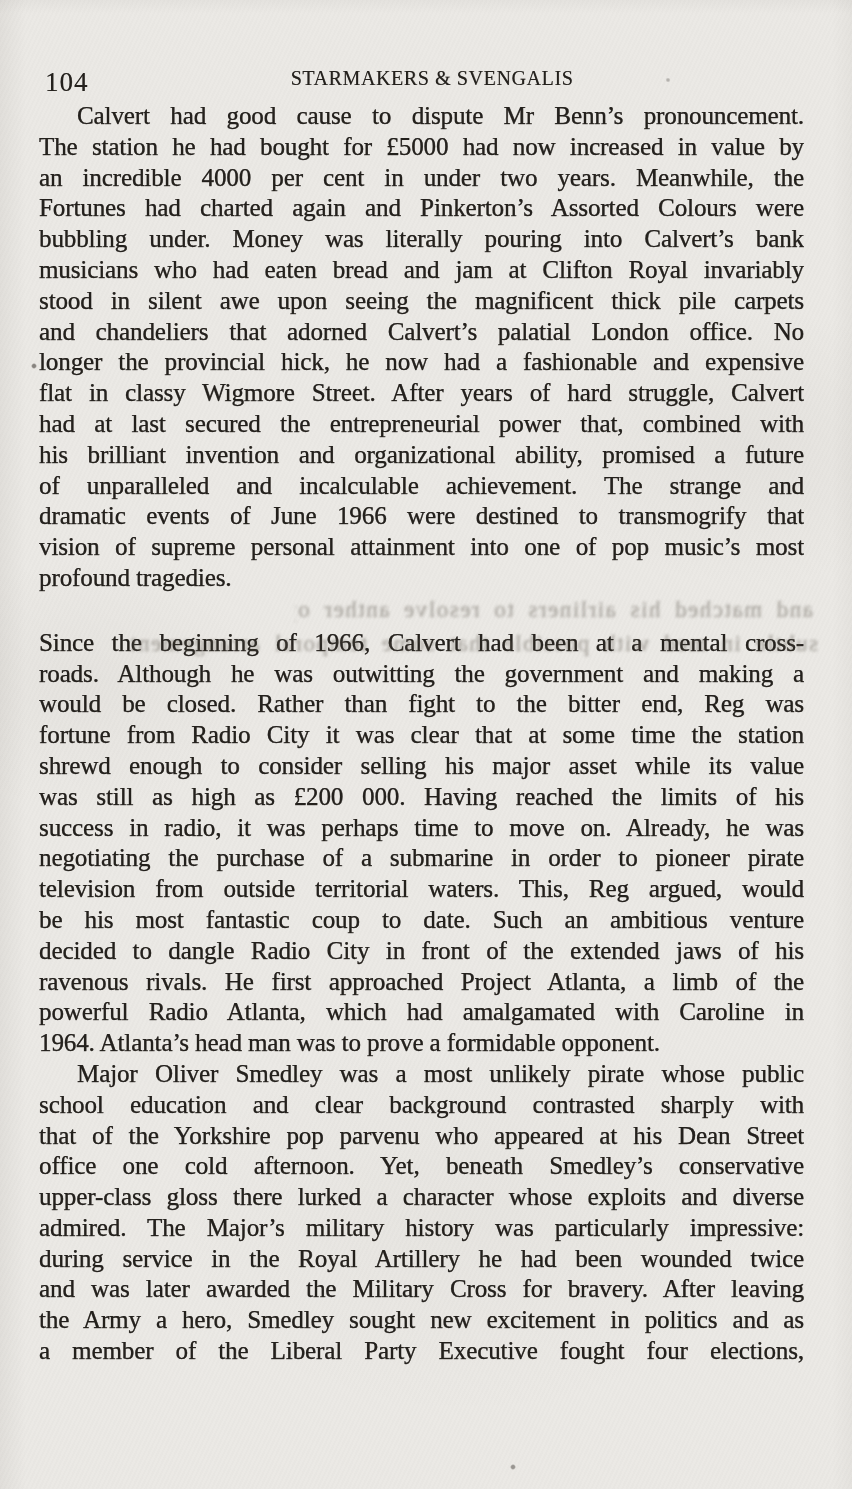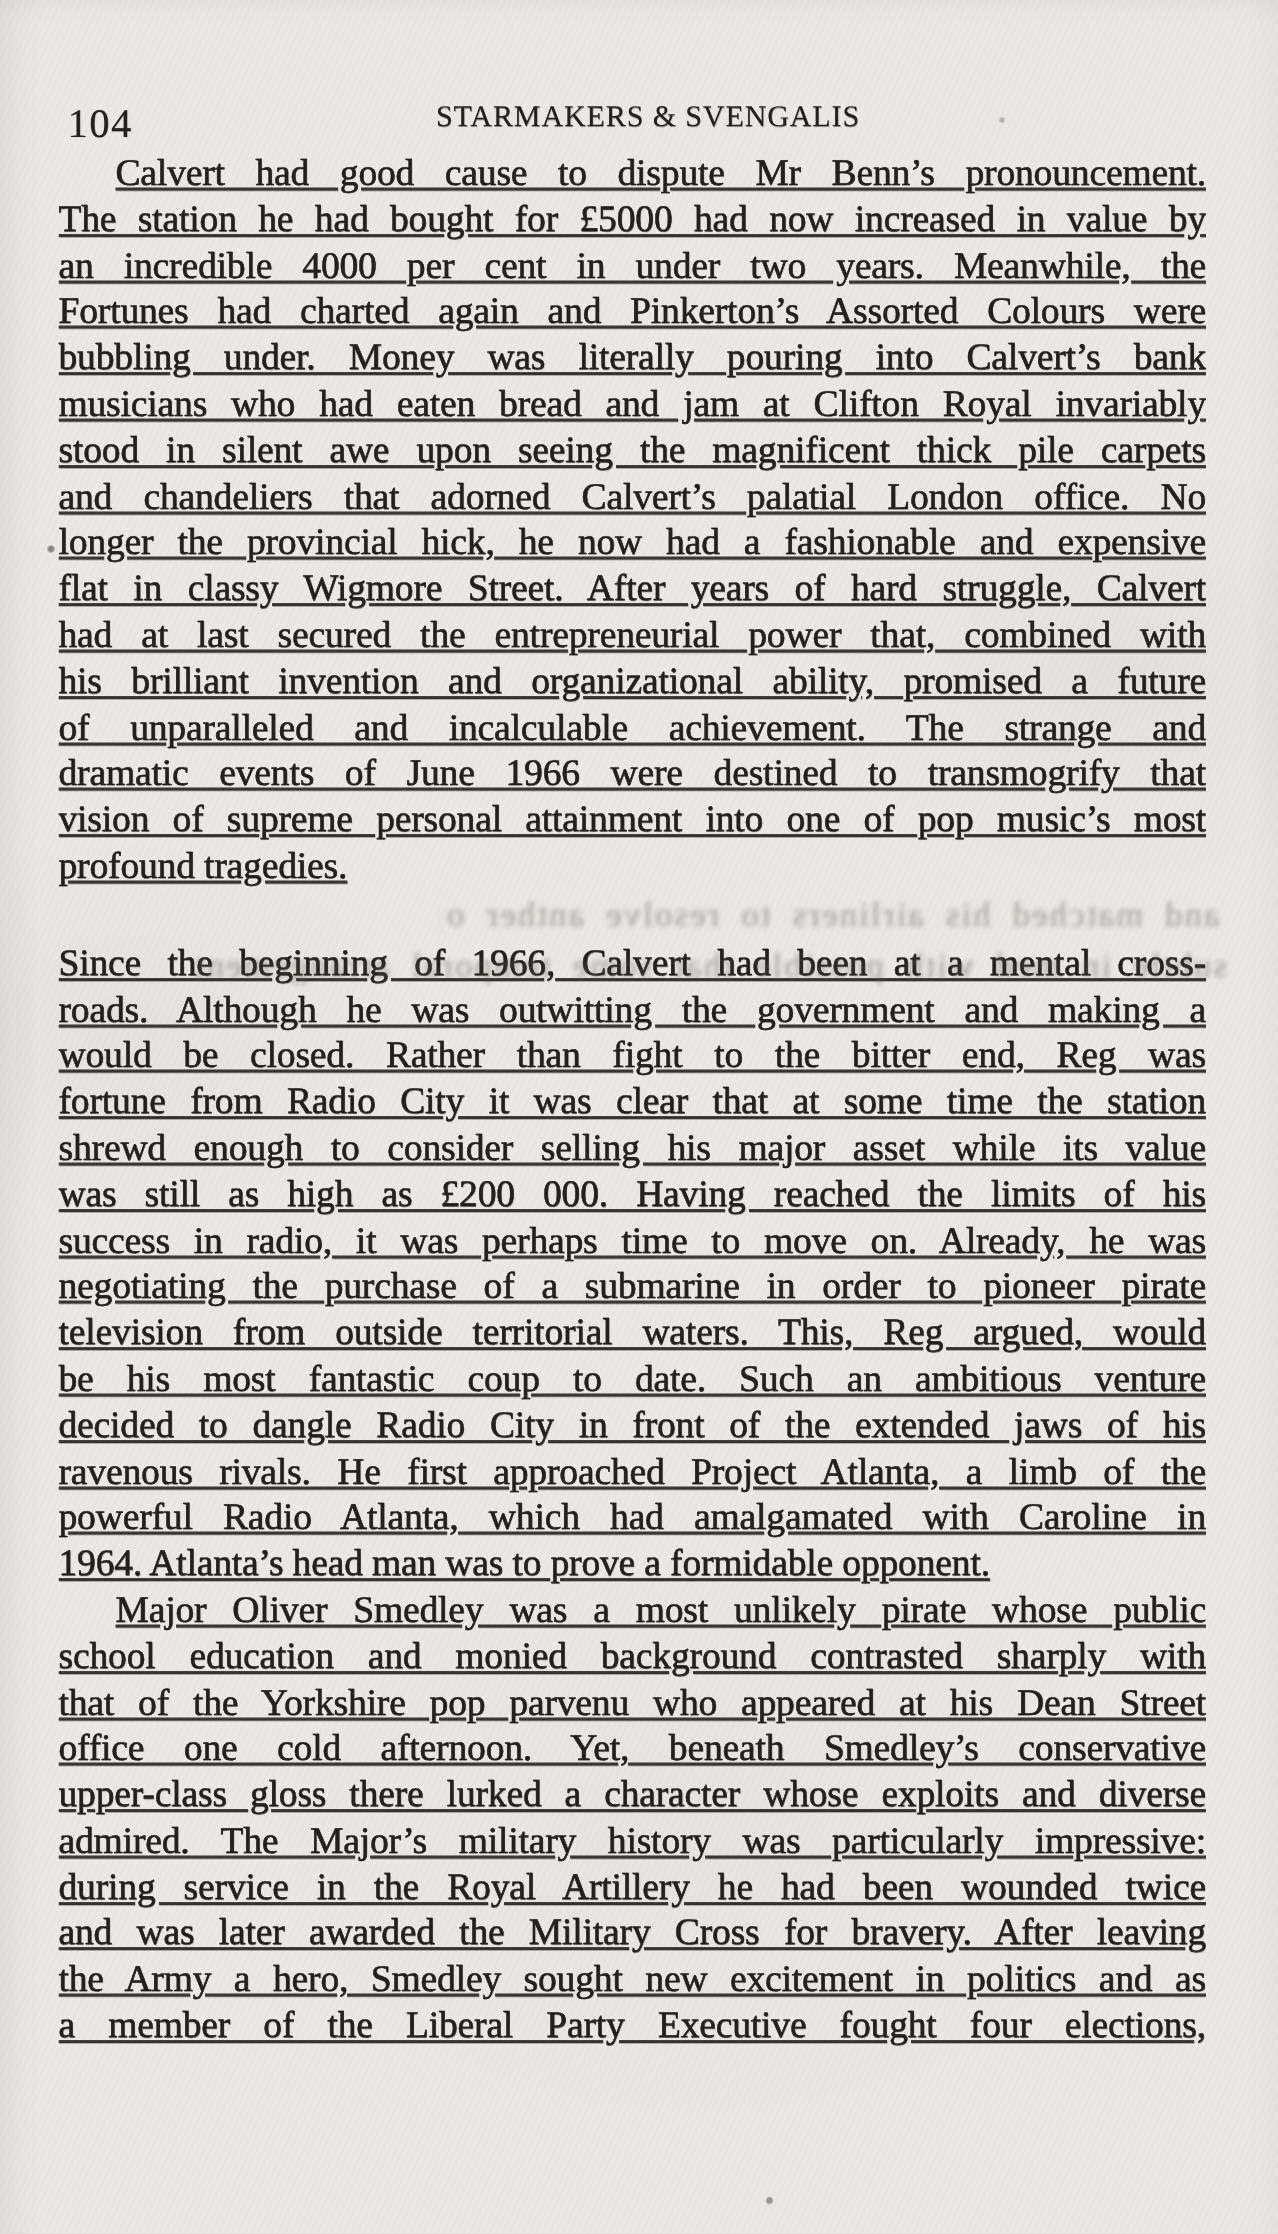--- a/index.html
+++ b/index.html
@@ -62,21 +62,20 @@
   .para { margin: 0; }
   .line {
     font-size: 25px;
     line-height: 30.8px;
     height: 30.8px;
     text-align: justify;
     text-align-last: justify;
     letter-spacing: -0.1px;
     overflow: hidden;
     text-shadow: 0.3px 0.4px 0.5px rgba(32,28,24,.5);
-    text-decoration: underline;
     -webkit-text-stroke: 0.25px rgba(36,33,29,.8);
   }
   .line.lastline { text-align-last: left; }
   .line.indent { padding-left: 38px; }
   .section-gap { height: 34px; }
 
   .bleed {
     position: absolute;
     transform: scaleX(-1);
     filter: blur(1.8px);
@@ -133,21 +132,21 @@
         <div class="line">negotiating the purchase of a submarine in order to pioneer pirate</div>
         <div class="line">television from outside territorial waters. This, Reg argued, would</div>
         <div class="line">be his most fantastic coup to date. Such an ambitious venture</div>
         <div class="line">decided to dangle Radio City in front of the extended jaws of his</div>
         <div class="line">ravenous rivals. He first approached Project Atlanta, a limb of the</div>
         <div class="line">powerful Radio Atlanta, which had amalgamated with Caroline in</div>
         <div class="line lastline">1964. Atlanta’s head man was to prove a formidable opponent.</div>
       </div>
       <div class="para">
         <div class="line indent">Major Oliver Smedley was a most unlikely pirate whose public</div>
-        <div class="line">school education and monied background contrasted sharply with</div>
+        <div class="line">school education and clear background contrasted sharply with</div>
         <div class="line">that of the Yorkshire pop parvenu who appeared at his Dean Street</div>
         <div class="line">office one cold afternoon. Yet, beneath Smedley’s conservative</div>
         <div class="line">upper-class gloss there lurked a character whose exploits and diverse</div>
         <div class="line">admired. The Major’s military history was particularly impressive:</div>
         <div class="line">during service in the Royal Artillery he had been wounded twice</div>
         <div class="line">and was later awarded the Military Cross for bravery. After leaving</div>
         <div class="line">the Army a hero, Smedley sought new excitement in politics and as</div>
         <div class="line">a member of the Liberal Party Executive fought four elections,</div>
       </div>
     </main>

